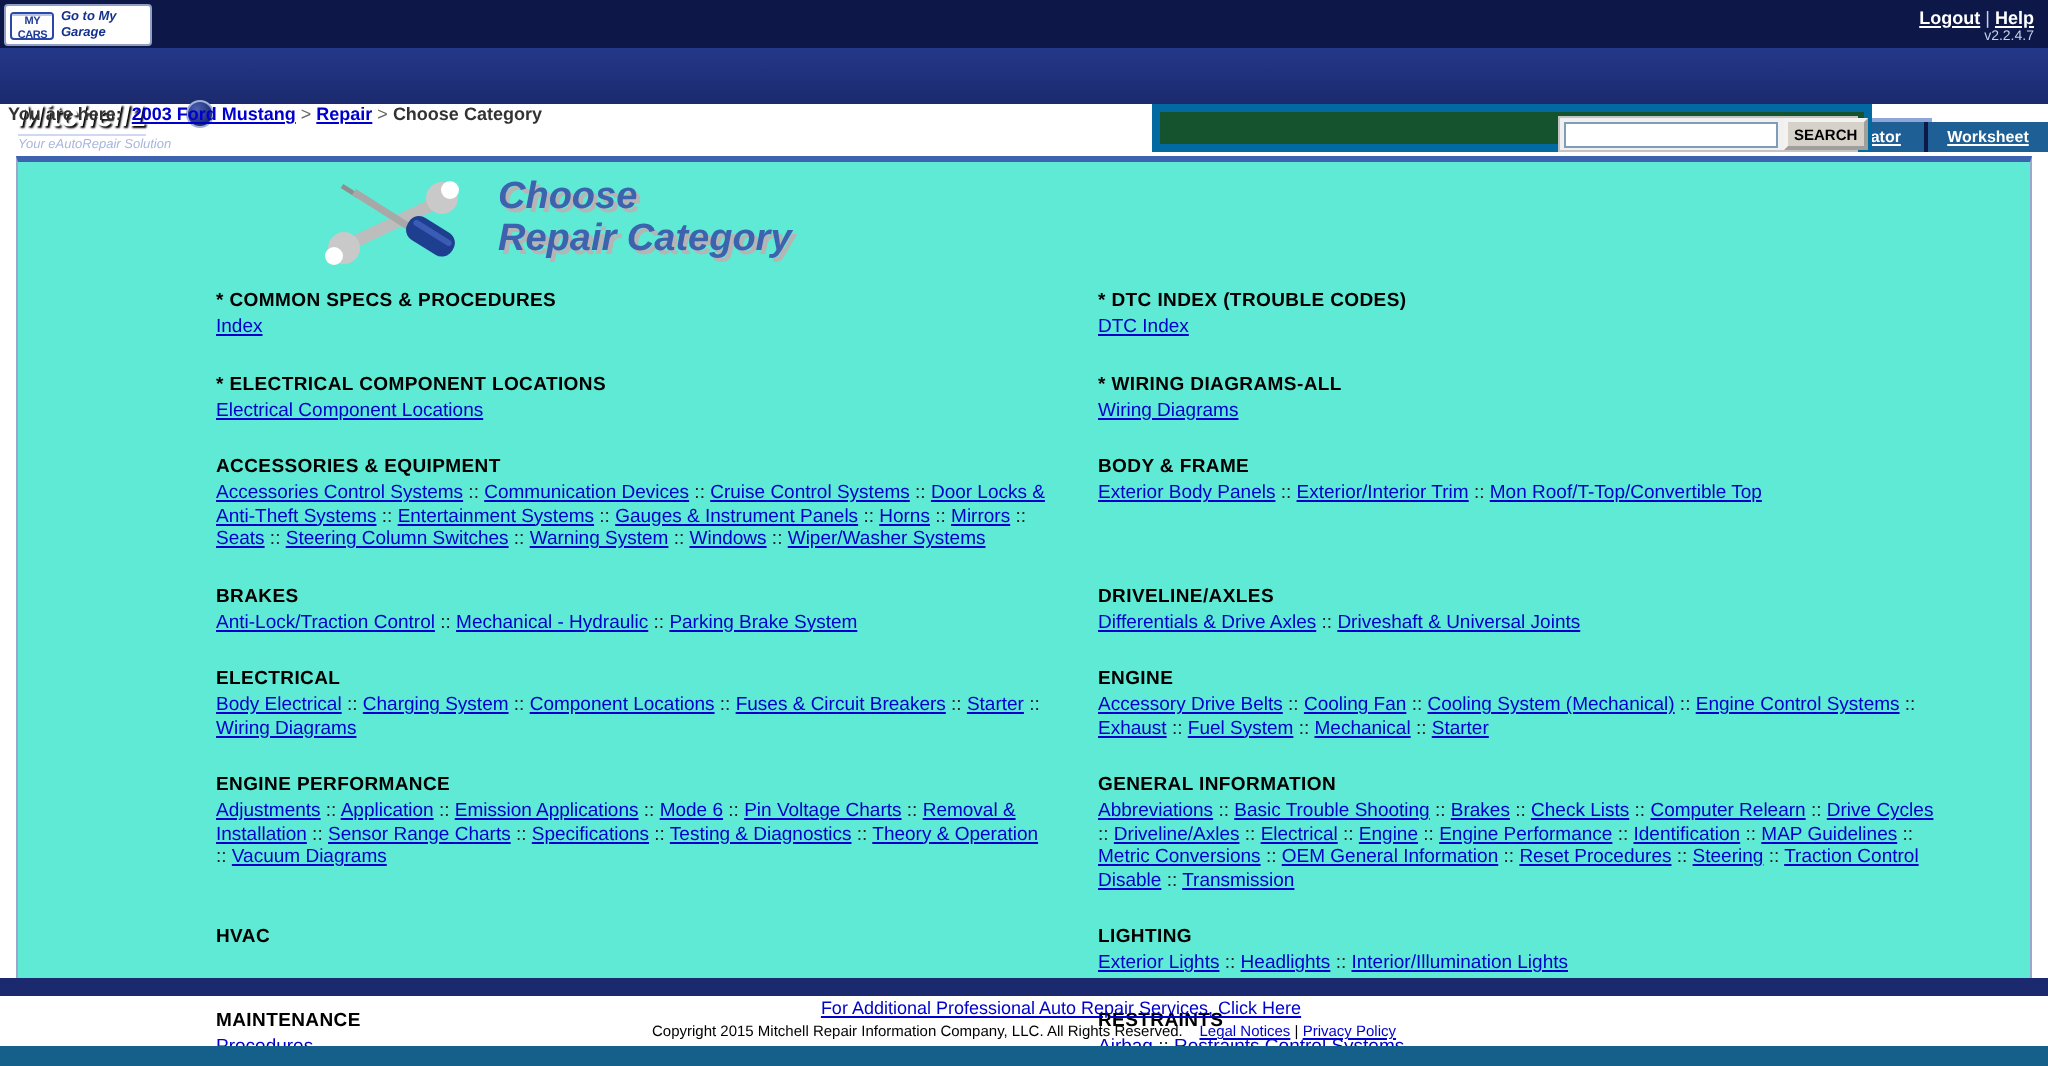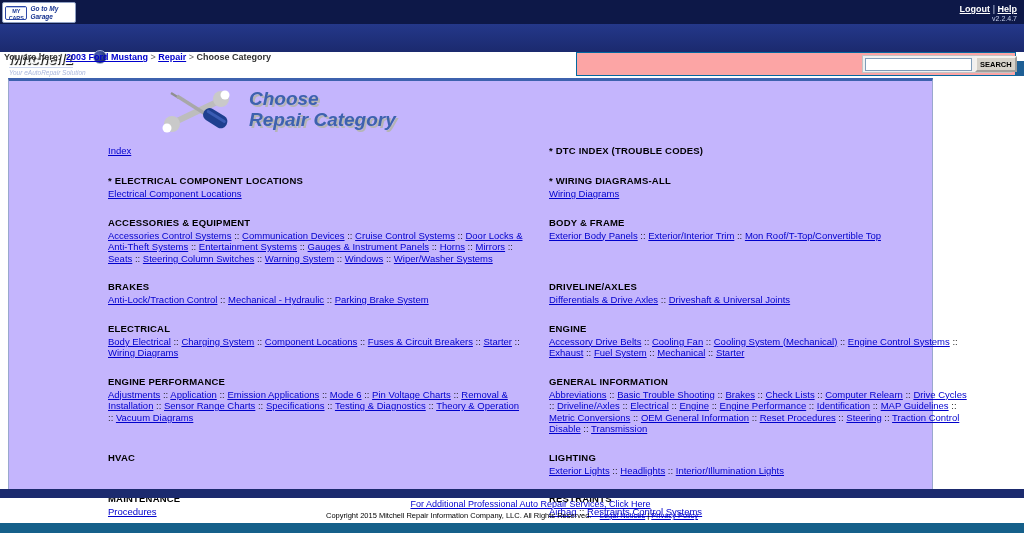--- a/index.html
+++ b/index.html
@@ -37,32 +37,32 @@
   .tab { width:62px; height:15px; background:var(--tab); border-left:2px solid var(--topbar);
          color:#fff; font-size:8px; font-weight:bold; text-decoration:underline;
          display:flex; align-items:center; justify-content:center; cursor:pointer; }
   .tab.active { background:var(--tab-active); }
 
   
   .breadcrumb { position:absolute; top:52px; left:4px; font-size:9px; font-weight:bold; color:#333; }
   .breadcrumb .bc-link { color:var(--link-blue); text-decoration:underline; cursor:pointer; }
   .breadcrumb .bc-sep { color:#666; font-weight:normal; }
   .breadcrumb .bc-current { color:#333; }
-  .search-strip { position:absolute; top:52px; left:576px; width:440px; height:24px;
-                  background:#fca5a5; border:1px solid #0369a1; }
+  .search-strip { position:absolute; top:52px; left:576px; width:360px; height:24px;
+                  background:#14532d; border:4px solid #0369a1; }
   .search-panel { position:absolute; top:2px; right:3px; width:150px; height:18px; background:#f0f0f0;
                   border:1px solid #c4c4c4; display:flex; align-items:center; gap:3px; padding:0 2px; }
   .search-input { width:107px; height:13px; border:1px solid #7f9db9; font-size:9px; padding:0 2px;
                   font-family:"Liberation Sans", sans-serif; }
   .search-btn { height:16px; padding:0 3px; font-size:7.5px; font-weight:bold; color:#000;
                 background:#d6d2ca; border:2px outset #f4f2ee; cursor:pointer;
                 font-family:"Liberation Sans", sans-serif; }
 
   
-  .content-panel { position:absolute; top:78px; left:8px; width:925px; height:411px; background:#c4b5fd;
+  .content-panel { position:absolute; top:78px; left:8px; width:1008px; height:411px; background:#5eead4;
                    border-top:3px solid var(--title-blue); border-left:1px solid #9aa8ce; border-right:1px solid #9aa8ce; }
   .title-block { position:absolute; top:7px; left:152px; display:flex; align-items:flex-start; gap:16px; }
   .title-text { font-size:19px; line-height:21px; font-weight:bold; font-style:italic;
                 color:var(--title-blue); text-shadow:2px 2px 0 #b5b5b5; }
 
   .cat-grid { position:absolute; top:64px; left:99px; display:grid;
               grid-template-columns:418px 418px; column-gap:23px; row-gap:17px; }
   .cat-head { font-size:9.5px; font-weight:bold; color:#000; letter-spacing:0.2px; margin-bottom:2px; }
   .cat-links { font-size:9.5px; line-height:11.5px; color:#000; }
   .cat-links a { color:var(--link-blue); text-decoration:underline; cursor:pointer; }
@@ -146,24 +146,26 @@
         <rect x="46" y="20" width="22" height="3" rx="1.5" fill="#3a5cb4"></rect>
       </g>
     </svg>
     <div class="title-text">
       <div>Choose</div>
       <div>Repair Category</div>
     </div>
   </div>
   <div class="cat-grid">
       <div class="cat-cell">
+        <div class="cat-head">* COMMON SPECS &amp; PROCEDURES</div>
         <div class="cat-links"><a class="cat-link">Index</a></div>
       </div>
       <div class="cat-cell">
         <div class="cat-head">* DTC INDEX (TROUBLE CODES)</div>
+        <div class="cat-links"><a class="cat-link">DTC Index</a></div>
       </div>
       <div class="cat-cell">
         <div class="cat-head">* ELECTRICAL COMPONENT LOCATIONS</div>
         <div class="cat-links"><a class="cat-link">Electrical Component Locations</a></div>
       </div>
       <div class="cat-cell">
         <div class="cat-head">* WIRING DIAGRAMS-ALL</div>
         <div class="cat-links"><a class="cat-link">Wiring Diagrams</a></div>
       </div>
       <div class="cat-cell">

